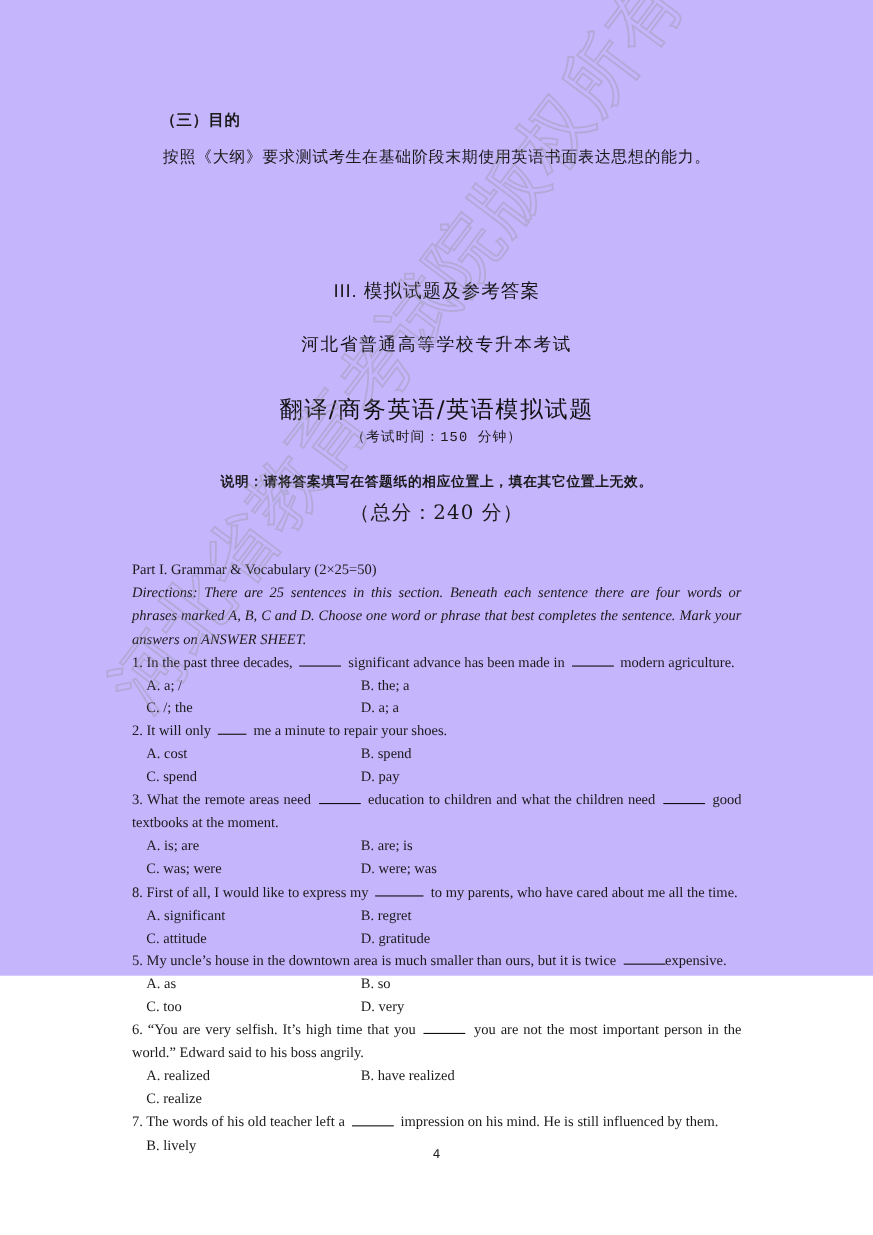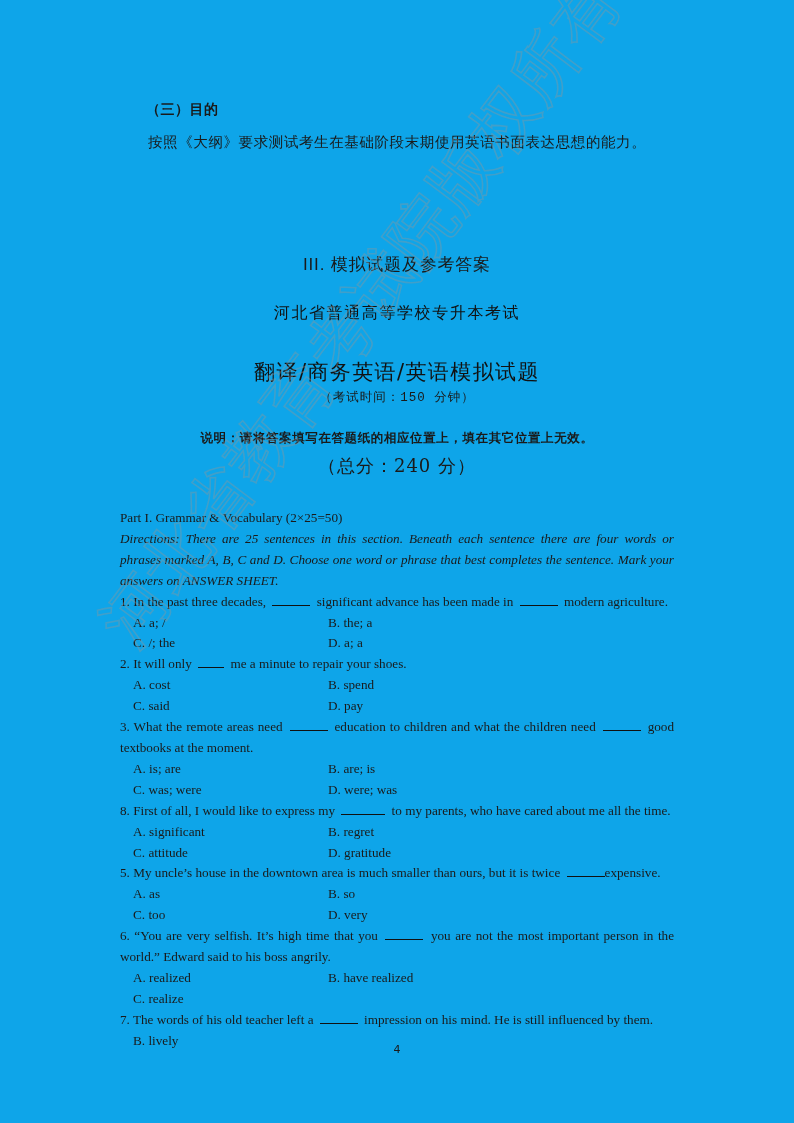--- a/index.html
+++ b/index.html
@@ -11,22 +11,22 @@
       width: 794px;
       height: 1123px;
       position: relative;
       overflow: hidden;
       font-family: "Liberation Serif", "DejaVu Serif", serif;
       color: #1a1a1a;
     }
     .page {
       position: absolute;
       left: 0; top: 0;
-      width: 794px; height: 1123px;
-      background: #0ea5e9;
+      width: 794px; height: 887px;
+      background: #c4b5fd;
     }
     .sub-heading {
       position: absolute;
       left: 146px;
       top: 101px;
       font-family: "DejaVu Sans", "Liberation Sans", sans-serif;
       font-weight: bold;
       font-size: 14px;
       letter-spacing: 0.5px;
     }
@@ -178,21 +178,21 @@
       <span class="opt">A. a; /</span>
       <span class="opt">B. the; a</span>
       <span class="opt">C. /; the</span>
       <span class="opt">D. a; a</span>
     </div>
 
     <div class="question"><span>2. It will only </span><span class="blank" style="width:26px"></span><span> me a minute to repair your shoes.</span></div>
     <div class="options">
       <span class="opt">A. cost</span>
       <span class="opt">B. spend</span>
-      <span class="opt">C. said</span>
+      <span class="opt">C. spend</span>
       <span class="opt">D. pay</span>
     </div>
 
     <div class="question"><span>3. What the remote areas need </span><span class="blank" style="width:38px"></span><span> education to children and what the children need </span><span class="blank" style="width:38px"></span><span> good textbooks at the moment.</span></div>
     <div class="options">
       <span class="opt">A. is; are</span>
       <span class="opt">B. are; is</span>
       <span class="opt">C. was; were</span>
       <span class="opt">D. were; was</span>
     </div>

